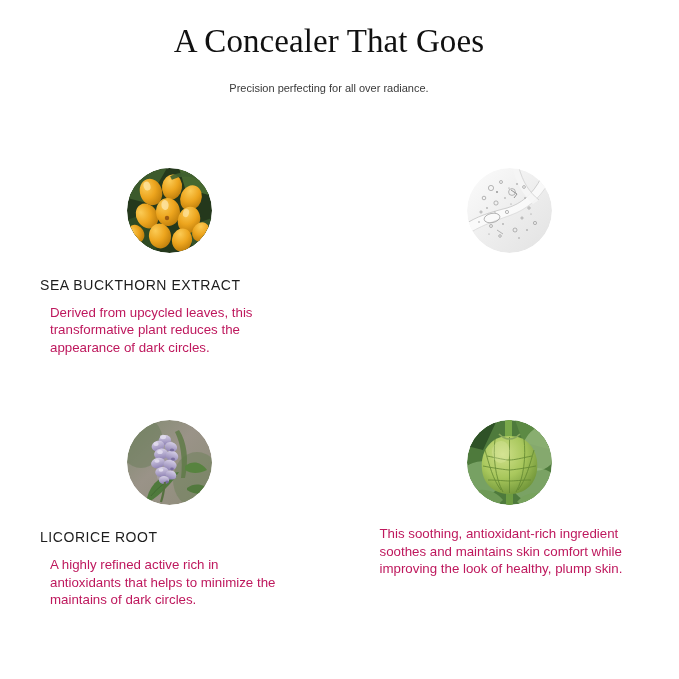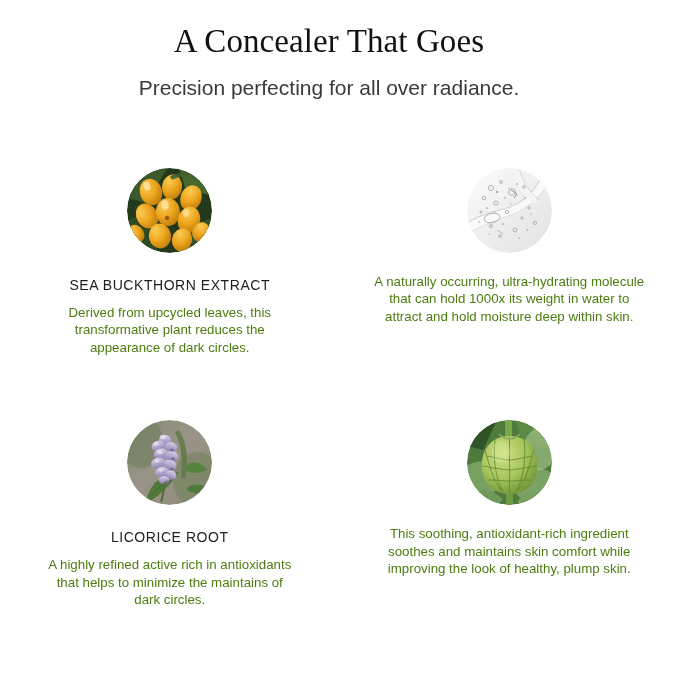--- a/index.html
+++ b/index.html
@@ -36,42 +36,41 @@
     letter-spacing: 0.1px;
     margin: 0;
     padding: 0 28px;
   }
   .headline .ln {
     display: block;
     white-space: nowrap;
   }
   .subtitle {
     font-family: "Liberation Sans", sans-serif;
-    font-size: 21px;
+    font-size: 11px;
     line-height: 22px;
     color: #3a3a3a;
     margin: 0;
     padding-top: 17px;
     font-weight: 400;
   }
 
   
   .grid {
     position: absolute;
     top: 168px;
     left: 0;
     width: 679px;
     display: flex;
     flex-wrap: wrap;
   }
   .cell {
     width: 50%;
     box-sizing: border-box;
-    text-align: center;
-    padding: 0 32px;
+    padding: 0 40px;
   }
   .cell.row2 {
     padding-top: 64px;
   }
 
   .thumb-wrap {
     height: 95px;
     display: flex;
     align-items: flex-start;
     justify-content: center;
@@ -91,21 +90,21 @@
     line-height: 18px;
     letter-spacing: 0.55px;
     color: #1d1d1d;
     font-weight: 400;
     margin: 0;
     padding-top: 13px;
   }
   .ing-desc {
     font-size: 13.3px;
     line-height: 17.4px;
-    color: #4d7c0f;
+    color: #be185d;
     margin: 0;
     padding-top: 10px;
   }
   .cell.left .ing-desc { padding-left: 10px; padding-right: 10px; }
 </style>
 </head>
 <body>
 
 <div class="page">
 
@@ -219,21 +218,20 @@
                   <circle cx="42" cy="20" r="0.6"></circle>
                 <circle cx="60" cy="62" r="0.8"></circle>
                   <circle cx="28" cy="44" r="0.6"></circle>
               </g>
               <path d="M44 22 L50 26 L47 30" stroke="#7d7d7d" stroke-width="0.8" fill="none"></path>
               <path d="M30 62 L36 66" stroke="#9a9a9a" stroke-width="0.7" fill="none"></path>
             </g>
           </svg>
         </div>
       </div>
-      <p class="ing-desc">A naturally occurring, ultra-hydrating molecule that can hold 1000x its weight in water to attract and hold moisture deep within skin.</p>
     </div>
 
     <div class="cell left row2">
       <div class="thumb-wrap">
         <div class="thumb">
           <svg viewBox="0 0 85 85" xmlns="http://www.w3.org/2000/svg" aria-hidden="true">
             <defs>
               <clipPath id="c3">
                   <circle cx="42.5" cy="42.5" r="42.5"></circle>
                 </clipPath>

